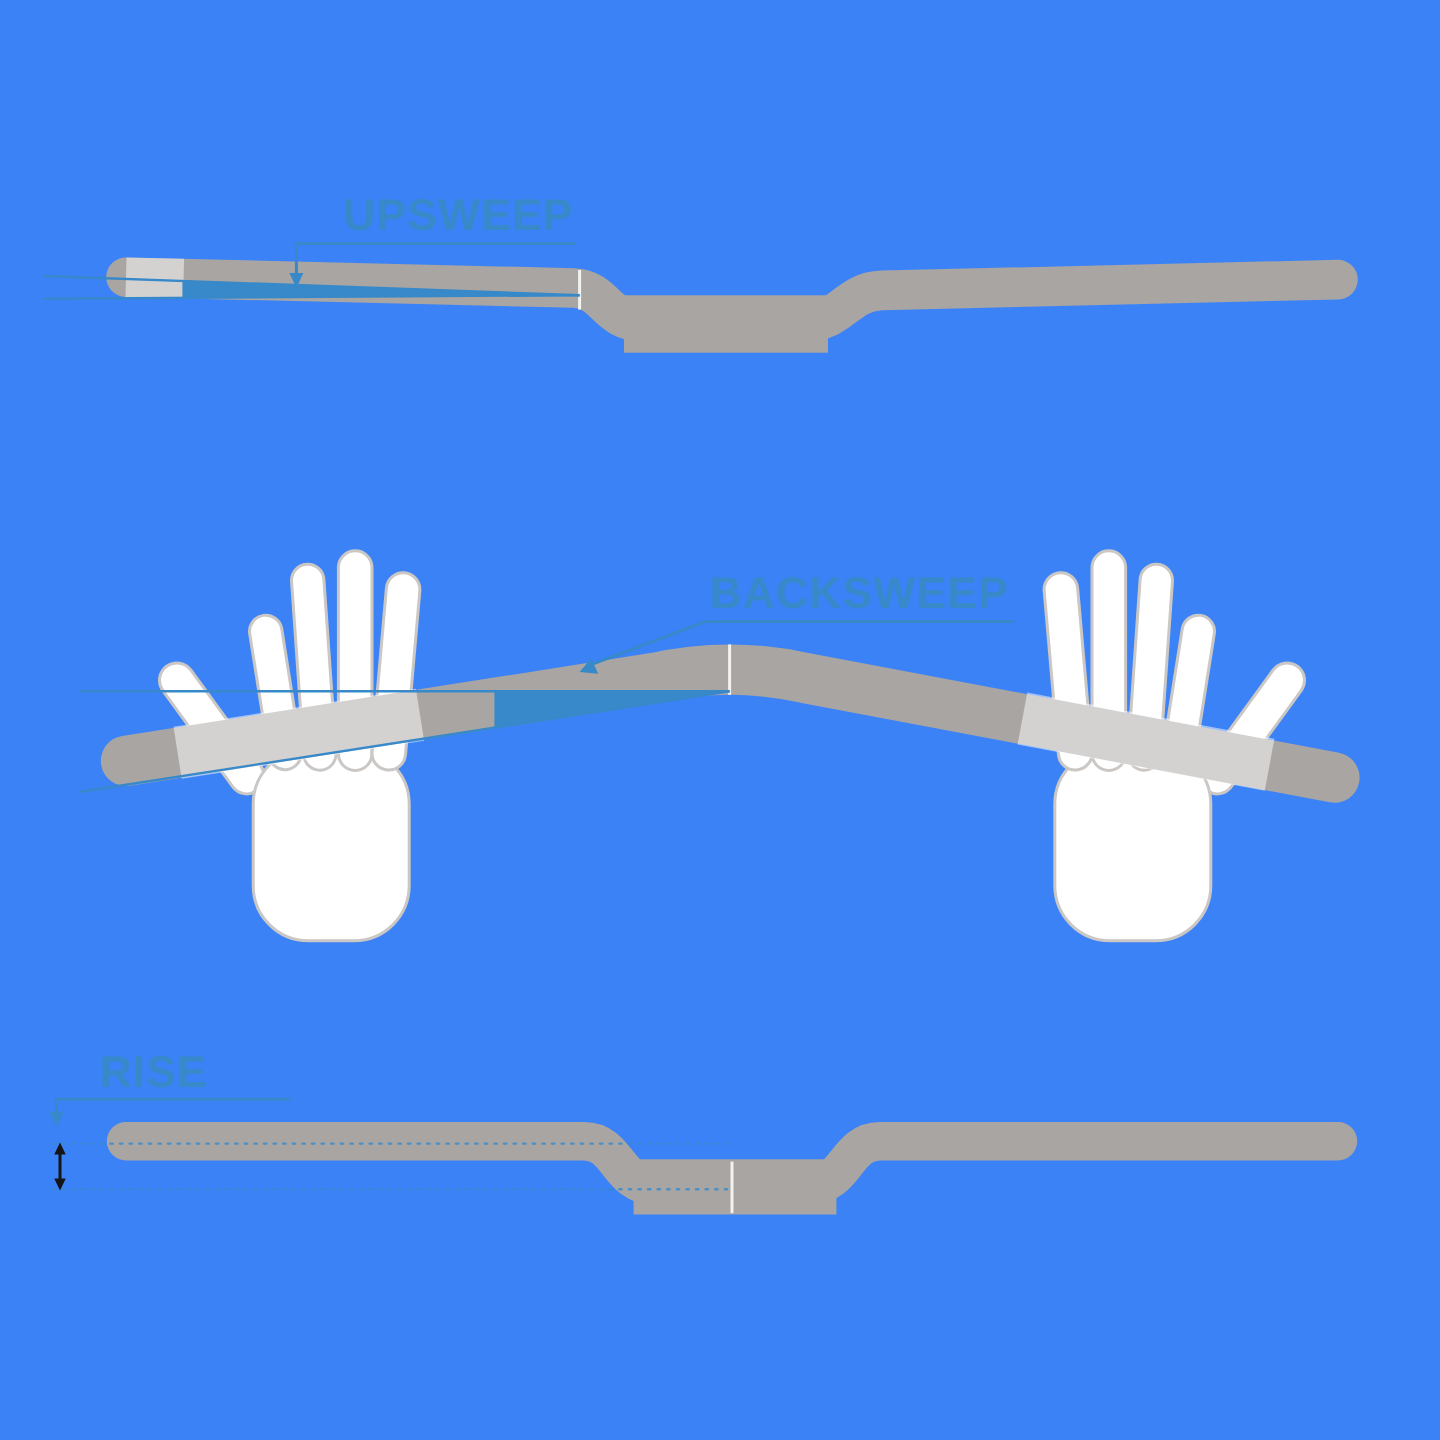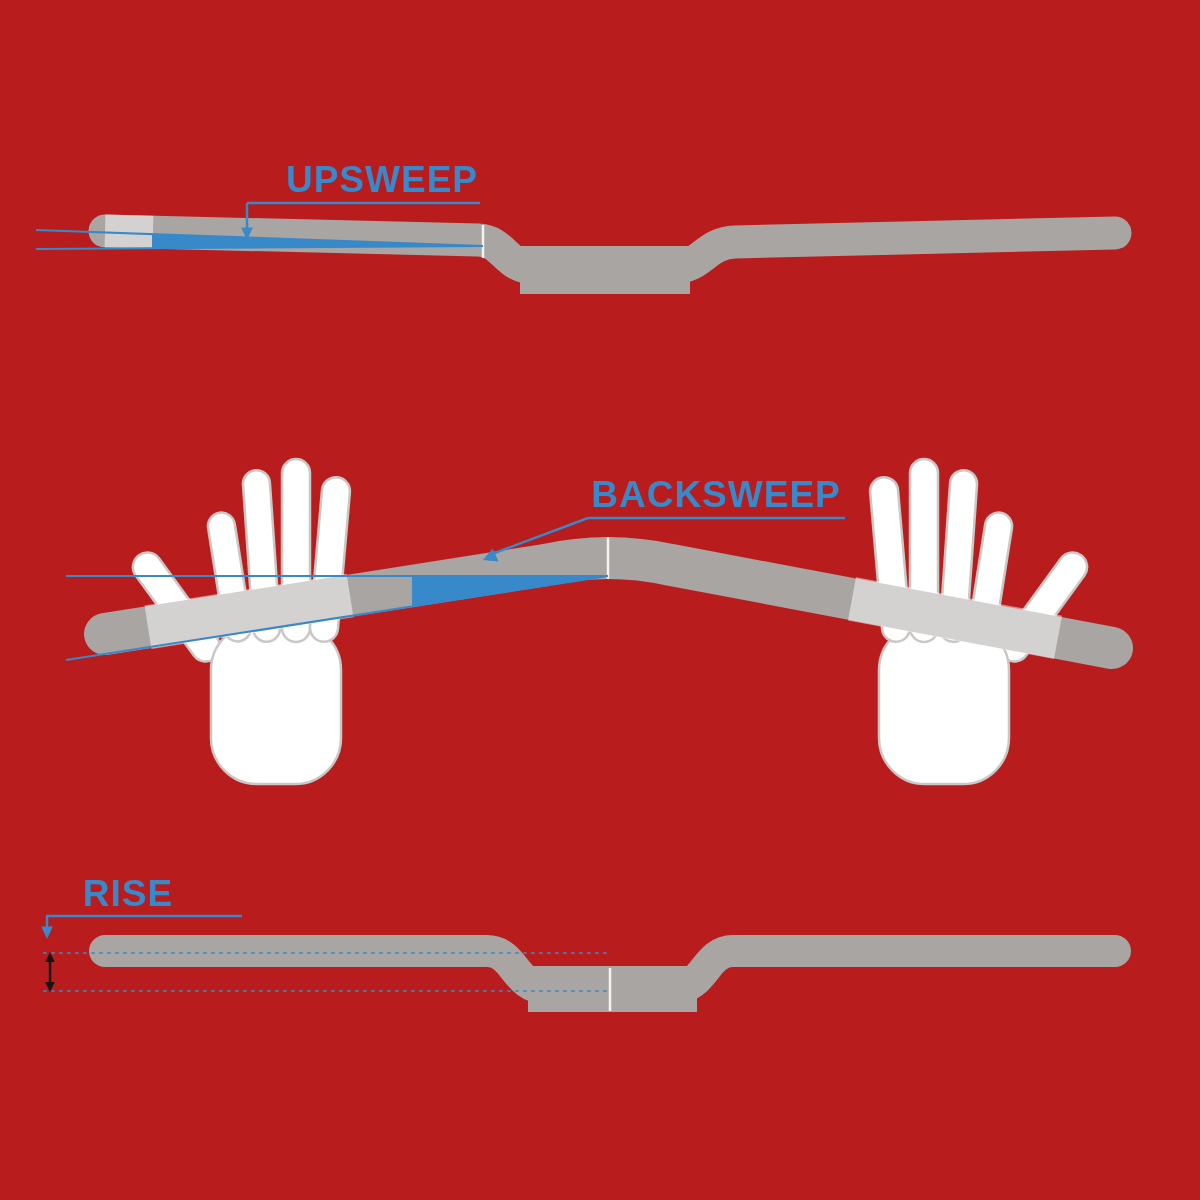--- a/index.html
+++ b/index.html
@@ -2,21 +2,21 @@
 <html style="--accent-blue: #3789c9; --bar-gray: #a9a5a3; --hand-outline: #cac7c5; --arrow-black: #151515;"><head>
 <meta charset="utf-8">
 <style>
   :root{
     --accent-blue:#3789c9;
     --bar-gray:#a9a5a3;
     --hand-outline:#cac7c5;
     --arrow-black:#151515;
   }
   html,body{margin:0;padding:0;background:#fff;}
-  .canvas{width:1200px;height:1200px;background:#b91c1c;position:relative;overflow:hidden;}
+  .canvas{width:1200px;height:1200px;background:#3b82f6;position:relative;overflow:hidden;}
   svg{display:block;}
   .bar{stroke:var(--bar-gray);fill:none;stroke-linecap:round;}
   .bar-butt{stroke:var(--bar-gray);fill:none;stroke-linecap:butt;}
   .grip{stroke:rgba(255,255,255,0.5);fill:none;stroke-linecap:butt;}
   .seam{stroke:rgba(255,255,255,0.85);stroke-width:2.5;fill:none;}
   .blue-line{stroke:var(--accent-blue);stroke-width:2.5;fill:none;}
   .blue-line-thin{stroke:var(--accent-blue);stroke-width:2;fill:none;}
   .blue-fill{fill:var(--accent-blue);stroke:none;}
   .dotted{stroke:var(--accent-blue);opacity:.8;stroke-width:2;fill:none;stroke-dasharray:2 6;stroke-linecap:round;}
   .black-line{stroke:var(--arrow-black);stroke-width:2.5;fill:none;}

